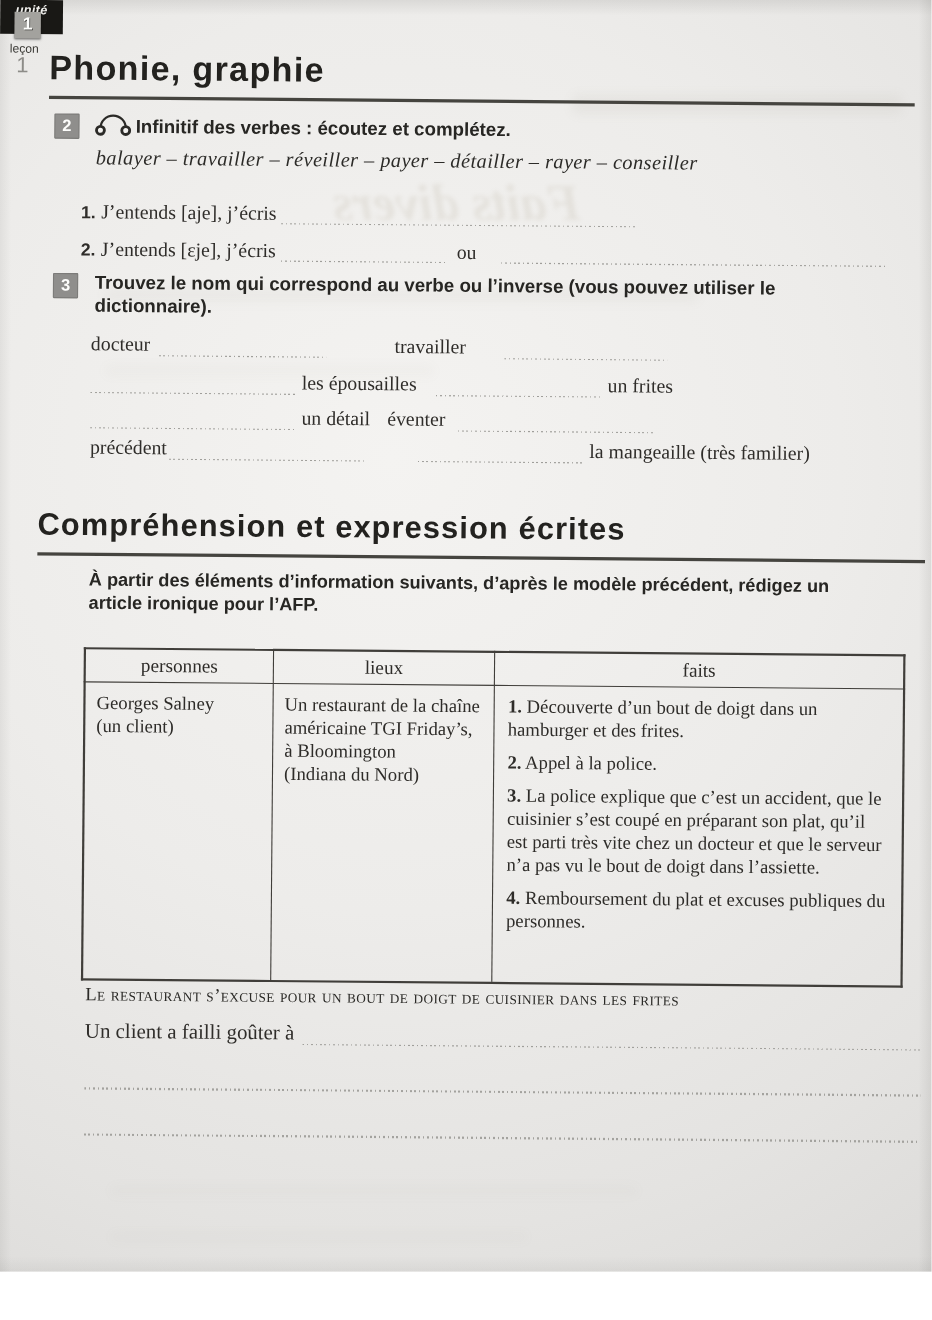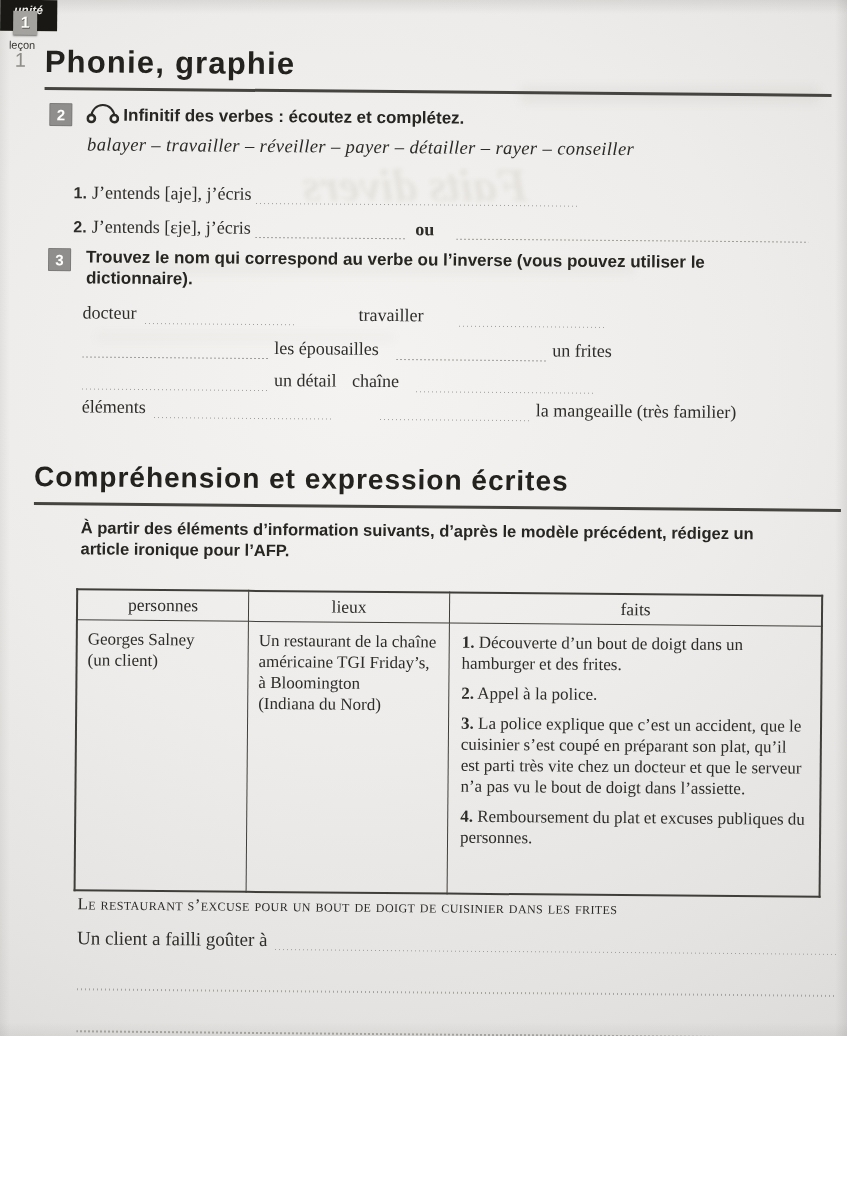--- a/index.html
+++ b/index.html
@@ -2,21 +2,21 @@
 <html><head>
 <meta charset="utf-8">
 <style>
   html,body{margin:0;padding:0;}
   body{
     width:847px;height:1200px;overflow:hidden;
     font-family:"Liberation Serif",serif;
     color:#2f2d2a;
   }
   .photo{
-    position:relative;width:847px;height:1036px;overflow:hidden;
+    position:relative;width:847px;height:1156px;overflow:hidden;
     background:
       linear-gradient(to bottom, rgba(55,54,50,.10), rgba(0,0,0,0) 14px),
       linear-gradient(to left,  rgba(55,54,50,.09), rgba(0,0,0,0) 12px),
       linear-gradient(to right, rgba(55,54,50,.07), rgba(0,0,0,0) 10px),
       linear-gradient(to top,   rgba(55,54,50,.06), rgba(0,0,0,0) 14px),
       radial-gradient(ellipse 115% 85% at 42% 36%, #f4f3f1 0%, #edecea 42%, #e4e3e1 72%, #d8d7d5 100%);
   }
   .content{position:absolute;left:0;top:0;width:847px;height:1200px;
     transform:rotate(0.5deg);transform-origin:40px 40px;}
 
@@ -55,21 +55,21 @@
   #ex2{position:absolute;left:50px;top:100px;width:790px;height:146px;}
   #ex2 .num-badge{position:absolute;left:0;top:3px;}
   .hp-icon{position:absolute;left:37px;top:3px;}
   #ex2 .ex-title{position:absolute;left:74px;top:4px;width:700px;}
   .word-bank{position:absolute;left:38px;top:34px;margin:0;width:740px;
     font:italic 18.5px "Liberation Serif",serif;letter-spacing:.4px;color:#2c2b28;}
   .ex-line{position:absolute;left:25px;white-space:nowrap;font-size:18px;line-height:24px;}
   .ex-line .n{font:bold 16px/24px "Liberation Sans",sans-serif;margin-right:5px;}
   .ex-line .blank{vertical-align:-4px;}
   #ex2-l1{top:80px;} #ex2-l2{top:114px;}
-  .or-word{margin:0 22px 0 10px;font-weight:bold;}
+  .or-word{margin:0 22px 0 10px;}
 
   #ex3{position:absolute;left:50px;top:246px;width:745px;height:195px;}
   #ex3 .num-badge{position:absolute;left:0;top:2px;}
   #ex3 .ex-title{position:absolute;left:38px;top:0;width:662px;}
   .ex3-row{position:absolute;left:35px;width:713px;height:24px;font-size:18px;line-height:21px;}
   .ex3-row .w{position:absolute;top:0;white-space:nowrap;}
   .ex3-row .blank{position:absolute;top:0;}
   #r1{top:56px;} #r2{top:90px;} #r3{top:122px;} #r4{top:150px;}
 
   
@@ -154,25 +154,25 @@
       </div>
       <div class="ex3-row" id="r2">
         <span class="blank" style="left:0;width:186px"></span>
         <span class="w" style="left:192px">les épousailles</span>
         <span class="blank" style="left:314px;width:150px"></span>
         <span class="w" style="left:470px">un frites</span>
       </div>
       <div class="ex3-row" id="r3">
         <span class="blank" style="left:0;width:186px"></span>
         <span class="w" style="left:192px">un détail</span>
-        <span class="w" style="left:270px">chaîne</span>
+        <span class="w" style="left:270px">éventer</span>
         <span class="blank" style="left:334px;width:178px"></span>
       </div>
       <div class="ex3-row" id="r4">
-        <span class="w" style="left:0">éléments</span>
+        <span class="w" style="left:0">précédent</span>
         <span class="blank" style="left:72px;width:178px"></span>
         <span class="blank" style="left:298px;width:150px"></span>
         <span class="w" style="left:454px">la mangeaille (très familier)</span>
       </div>
     </section>
 
     <h1 class="h-main" id="h-comp">Compréhension et expression écrites</h1>
 
     <p class="instruction">À partir des éléments d’information suivants, d’après le modèle précédent, rédigez un article ironique pour l’AFP.</p>
 

